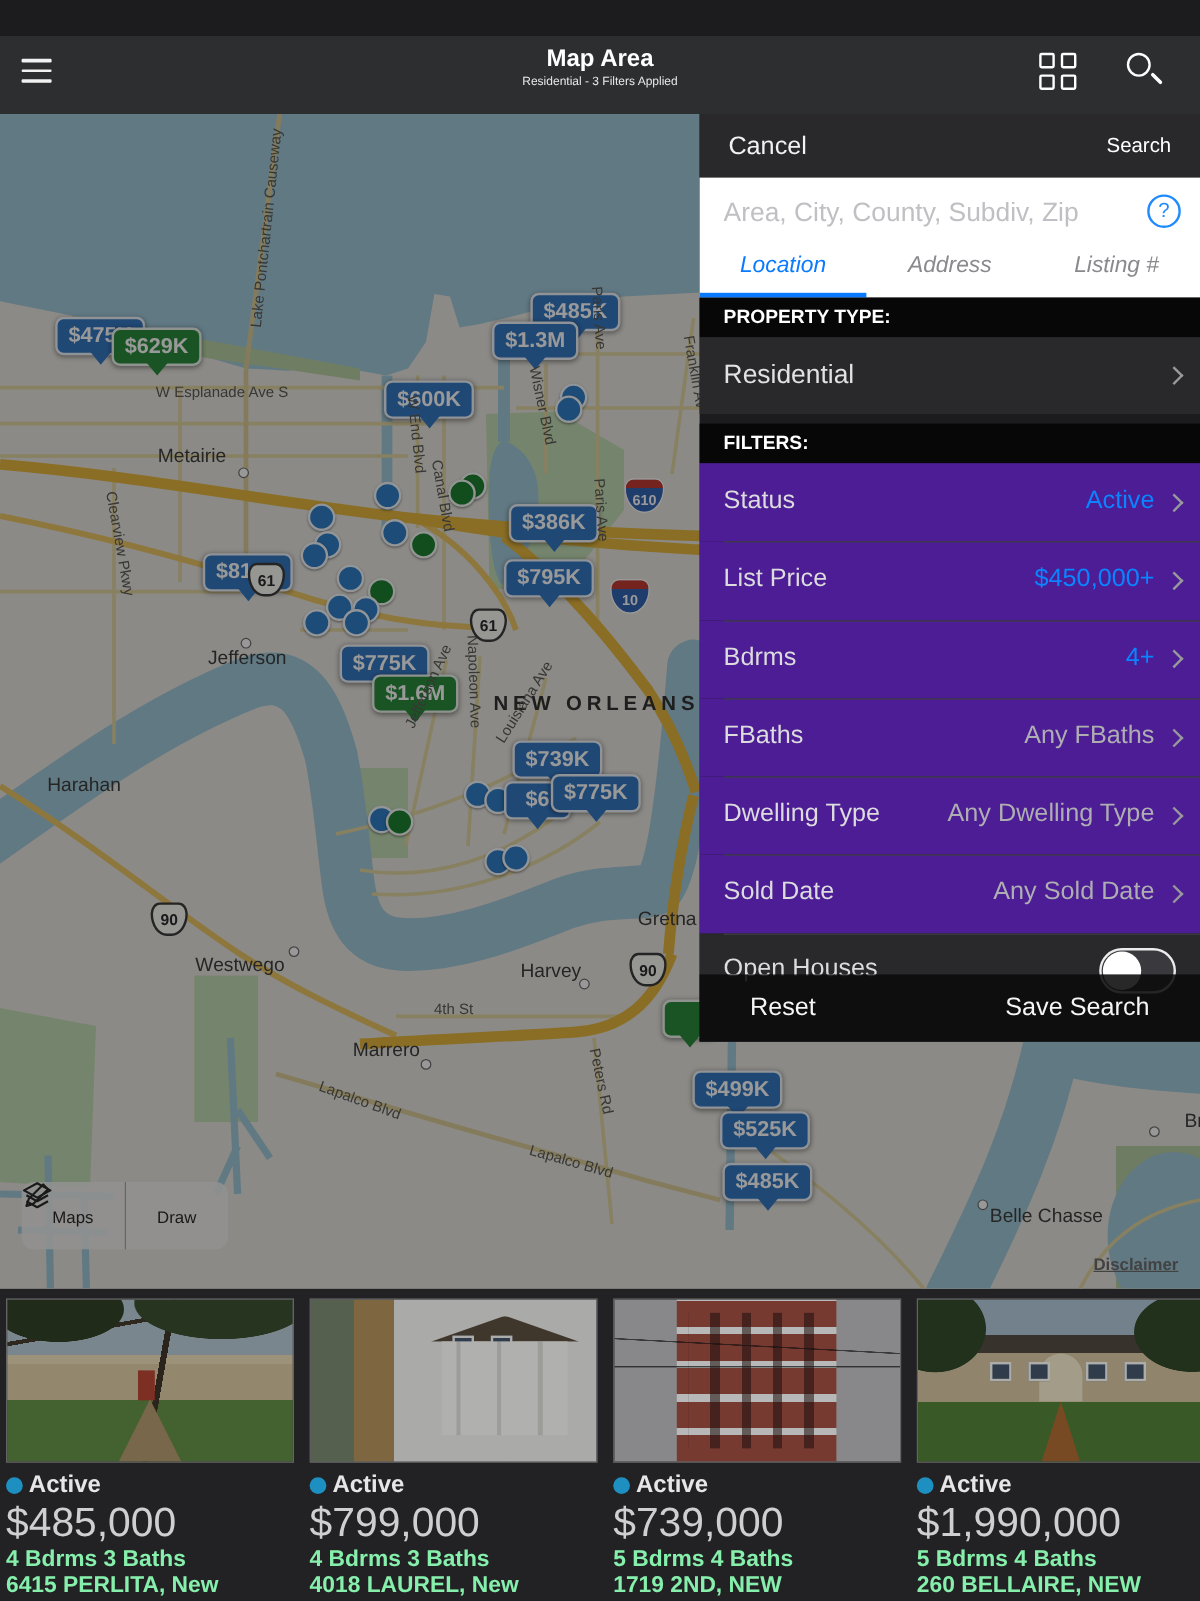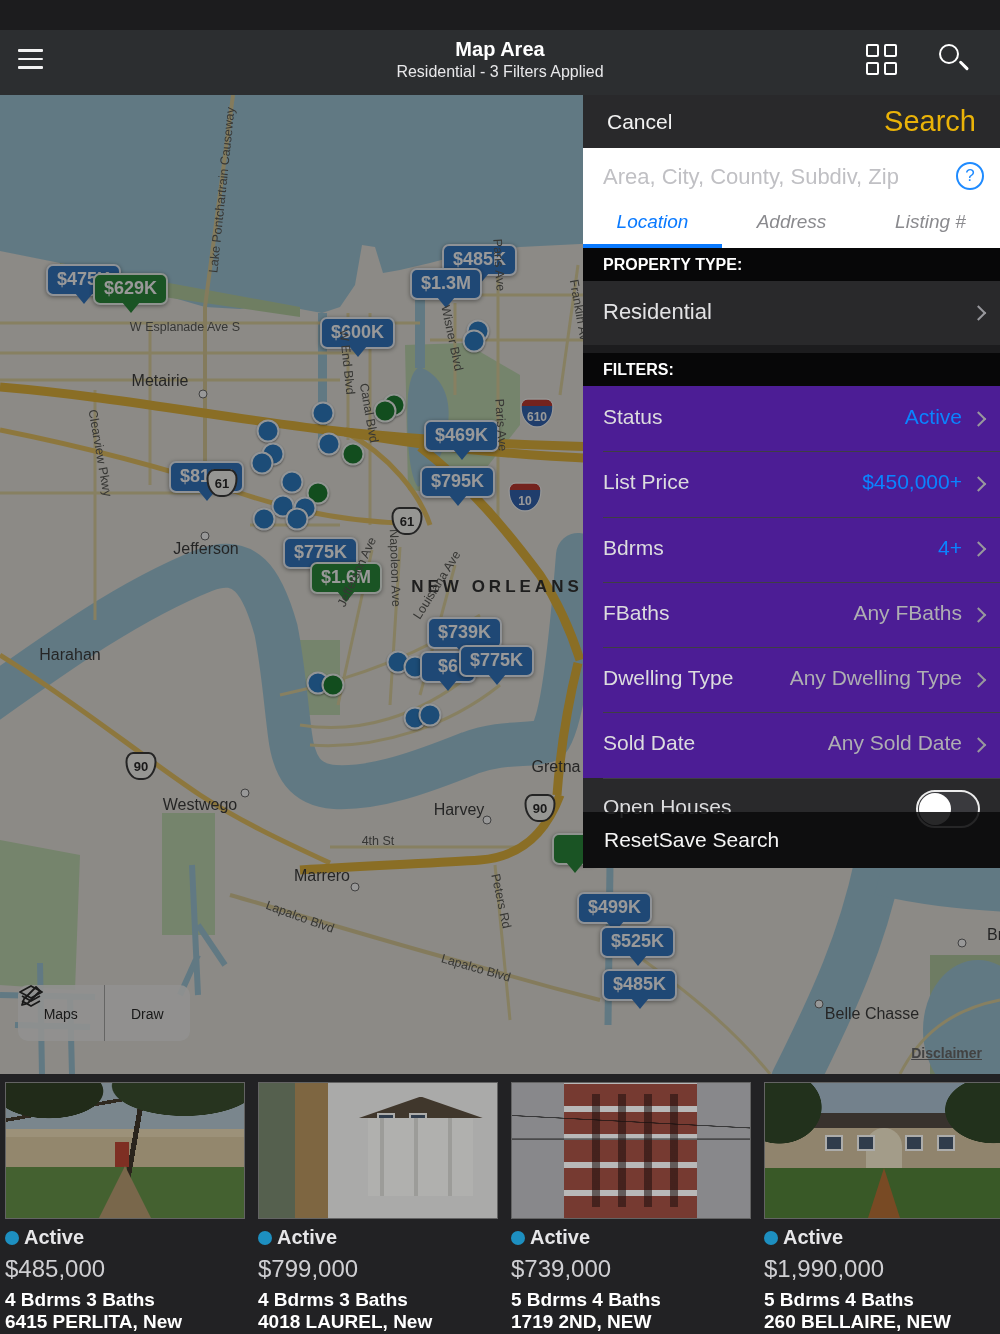--- a/index.html
+++ b/index.html
@@ -6,21 +6,21 @@
   html,body { width:1000px; height:1334px; overflow:hidden; background:#1c1c1e;
               font-family:"Liberation Sans", sans-serif; -webkit-font-smoothing:antialiased; }
   #screen { position:relative; width:1000px; height:1334px; }
 
   
   #status-strip { position:absolute; left:0; top:0; width:1000px; height:30px; background:#3a3a3c;
                   display:flex; align-items:center; justify-content:center; z-index:40; }
   #status-strip span { color:#fff; font-size:15px; }
   #nav-bar { position:absolute; left:0; top:30px; width:1000px; height:65px; background:#2c2e30; z-index:40; }
   .nav-title { position:absolute; left:0; right:0; top:8px; text-align:center; color:#fff; font-size:20px; font-weight:bold; }
-  .nav-sub   { position:absolute; left:0; right:0; top:33px; text-align:center; color:#e8e8ea; font-size:16px; }
+  .nav-sub   { position:absolute; left:0; right:0; top:33px; text-align:center; color:#e8e8ea; font-size:10px; }
   #hamburger { position:absolute; left:18px; top:13px; width:32px; height:32px; cursor:pointer; }
   #hamburger i { display:block; width:25px; height:2.5px; background:#f2f2f2; margin:6px 0; border-radius:1px; }
   #grid-btn { position:absolute; right:100px; top:10px; width:38px; height:38px; }
   #grid-btn i { position:absolute; width:13px; height:13px; border:2.2px solid #fff; border-radius:2px; }
   #grid-btn i:nth-child(1){left:4px;top:4px} #grid-btn i:nth-child(2){left:22px;top:4px}
   #grid-btn i:nth-child(3){left:4px;top:22px} #grid-btn i:nth-child(4){left:22px;top:22px}
   #search-btn { position:absolute; right:28px; top:10px; width:38px; height:38px; }
   #search-btn b { position:absolute; left:5px; top:4px; width:20px; height:20px; border:2.5px solid #fff; border-radius:50%; }
   #search-btn s { position:absolute; left:24px; top:24px; width:12px; height:2.5px; background:#fff; transform:rotate(45deg); border-radius:2px; }
 
@@ -56,21 +56,21 @@
   #disclaimer { position:absolute; right:18px; top:950px; font-size:14px; font-weight:bold; color:#6e6e6e;
                 text-decoration:underline; z-index:5; cursor:pointer; }
   #map-dim { position:absolute; inset:0; background:rgba(0,0,0,.40); z-index:10; pointer-events:none; }
 
   
   #panel { position:absolute; left:583px; top:95px; width:502px; height:773px; z-index:50; background:#1c1c1e; }
   #panel-header { position:absolute; left:0; top:0; width:417px; height:53px; background:#29292b;
                   display:flex; align-items:center; }
   #cancel-btn { position:absolute; left:24px; color:#f2f2f2; font-size:21px; cursor:pointer; }
   #panel-title { position:absolute; left:0; right:0; text-align:center; color:#fff; font-size:21px; font-weight:bold; }
-  #search-go-btn { position:absolute; right:24px; color:#eab308; font-size:29px; cursor:pointer; }
+  #search-go-btn { position:absolute; right:24px; color:#ffffff; font-size:17px; cursor:pointer; }
   #panel-white { position:absolute; left:0; top:53px; width:417px; height:100px; background:#fff; }
   #loc-input { position:absolute; left:20px; top:12px; width:330px; height:34px; border:none; outline:none;
                font-size:22px; color:#333; font-family:inherit; }
   #loc-input::placeholder { color:#c0c0c4; }
   #help-btn { position:absolute; right:16px; top:14px; width:28px; height:28px; border:2px solid #1f8bff; color:#1f8bff;
               border-radius:50%; font-size:17px; display:flex; align-items:center; justify-content:center; cursor:pointer; }
   #tabs { position:absolute; left:0; top:56px; width:417px; height:44px; display:flex;font-style:italic; }
   .tab { flex:1; text-align:center; font-size:19px; color:#8a8a8e; line-height:36px; cursor:pointer; position:relative; }
   .tab.active { color:#0a7aff; }
   .tab.active::after { content:""; position:absolute; left:0; right:0; bottom:0; height:4px; background:#0a7aff; }
@@ -87,34 +87,34 @@
   .f-row .lbl { position:absolute; left:20px; top:19px; color:#dcdcde; font-size:21px; }
   .f-row .val { position:absolute; right:38px; top:19px; font-size:21px; }
   .f-row .val.blue { color:#0a84ff; } .f-row .val.gray { color:#aeaeb2; }
   #oh-row { position:absolute; left:0; top:683px; width:417px; height:90px; background:#29292b; }
   #oh-row::before { content:""; position:absolute; left:20px; right:0; top:0; height:1px; background:#3f3f43; }
   #oh-row .lbl { position:absolute; left:20px; top:17px; color:#dcdcde; font-size:21px; }
   #oh-toggle { position:absolute; right:20px; top:12px; width:64px; height:38px; border:2px solid #ececec;
                border-radius:19px; background:#3a3a3e; cursor:pointer; }
   #oh-toggle .knob { position:absolute; left:1px; top:1px; width:32px; height:32px; background:#fff; border-radius:50%; }
   #panel-bottom { position:absolute; left:0; top:717px; width:417px; height:56px; background:rgba(10,10,11,.88);
-                  display:flex; align-items:center; justify-content:flex-start; padding:0 21px; z-index:3; }
+                  display:flex; align-items:center; justify-content:space-between; padding:0 42px; z-index:3; }
   #panel-bottom span { color:#f5f5f5; font-size:21px; cursor:pointer; }
 
   
   #cards-strip { position:absolute; left:0; top:1074px; width:1000px; height:260px; background:#222224;
                  display:flex; gap:13px; padding:8px 0 0 5px; z-index:40; }
   .card { width:240px; cursor:pointer; }
   .photo { width:240px; height:137px; border:1px solid #8a8a8a; position:relative; overflow:hidden;
            filter:brightness(.72) saturate(.95); }
   .card-status { display:flex; align-items:center; margin-top:7px; height:23px; }
   .card-status .sdot { width:14px; height:14px; border-radius:50%; margin-right:5px; }
   .card-status .stxt { color:#e6e6e8; font-size:20px; font-weight:bold; }
-  .card-price { color:#cfcfd2; font-size:24px; font-weight:400; line-height:40px; }
-  .card-beds, .card-addr { color:#ffffff; font-size:19px; font-weight:bold; line-height:22px; }
+  .card-price { color:#cfcfd2; font-size:34px; font-weight:400; line-height:40px; }
+  .card-beds, .card-addr { color:#86efac; font-size:19px; font-weight:bold; line-height:22px; }
 
   
   .photo-1 { background:
       radial-gradient(ellipse 90px 45px at 18% 6%, #2e3c22 0 60%, transparent 61%),
       radial-gradient(ellipse 120px 50px at 75% 2%, #35482a 0 60%, transparent 61%),
       linear-gradient(100deg, transparent 0 52%, #3a3226 52% 54%, transparent 54%),
       linear-gradient(170deg, transparent 0 20%, #41382a 20% 22%, transparent 22%),
       linear-gradient(#a9bac4 0 34%, #d9c9a6 34% 40%, #cdbb95 40% 62%, #5d8840 62% 100%); }
   .photo-1::before { content:""; position:absolute; left:46%; top:44%; width:14px; height:25px; background:#b4402e; }
   .photo-1::after { content:""; position:absolute; left:50%; bottom:0; width:0; height:0; transform:translateX(-50%);
@@ -265,21 +265,21 @@
         <div class="dot blue" style="left: 415px; top: 572px;"></div>
         <div class="dot blue" style="left: 318px; top: 588px;"></div>
         <div class="dot green" style="left: 333px; top: 590px;"></div>
         <div class="dot blue" style="left: 415px; top: 623px;"></div>
         <div class="dot blue" style="left: 430px; top: 620px;"></div>
         <div class="pin blue" style="left: 46px; top: 169px;">$475K</div>
         <div class="pin green" style="left: 93px; top: 178px;">$629K</div>
         <div class="pin blue" style="left: 442px; top: 149px;">$485K</div>
         <div class="pin blue" style="left: 410px; top: 173px;">$1.3M</div>
         <div class="pin blue" style="left: 320px; top: 222px;">$600K</div>
-        <div class="pin blue" style="left: 424px; top: 325px;">$469K</div>
+        <div class="pin blue" style="left: 424px; top: 325px;">$386K</div>
         <div class="pin blue" style="left: 420px; top: 371px;">$795K</div>
         <div class="pin blue" style="left: 169px; top: 366px;">$810K</div>
         <div class="pin blue" style="left: 283px; top: 442px;">$775K</div>
         <div class="pin green" style="left: 310px; top: 467px; text-align: center;">$1.6M</div>
         <div class="pin blue" style="left: 427px; top: 522px;">$739K</div>
         <div class="pin blue" style="left: 420px; top: 556px; width: 56px;">$6</div>
         <div class="pin blue" style="left: 459px; top: 550px;">$775K</div>
         <div class="pin green" style="left: 552px; top: 738px; width: 46px;"></div>
         <div class="pin blue" style="left: 577px; top: 797px; text-align: right;">$499K</div>
         <div class="pin blue" style="left: 600px; top: 831px;">$525K</div>

